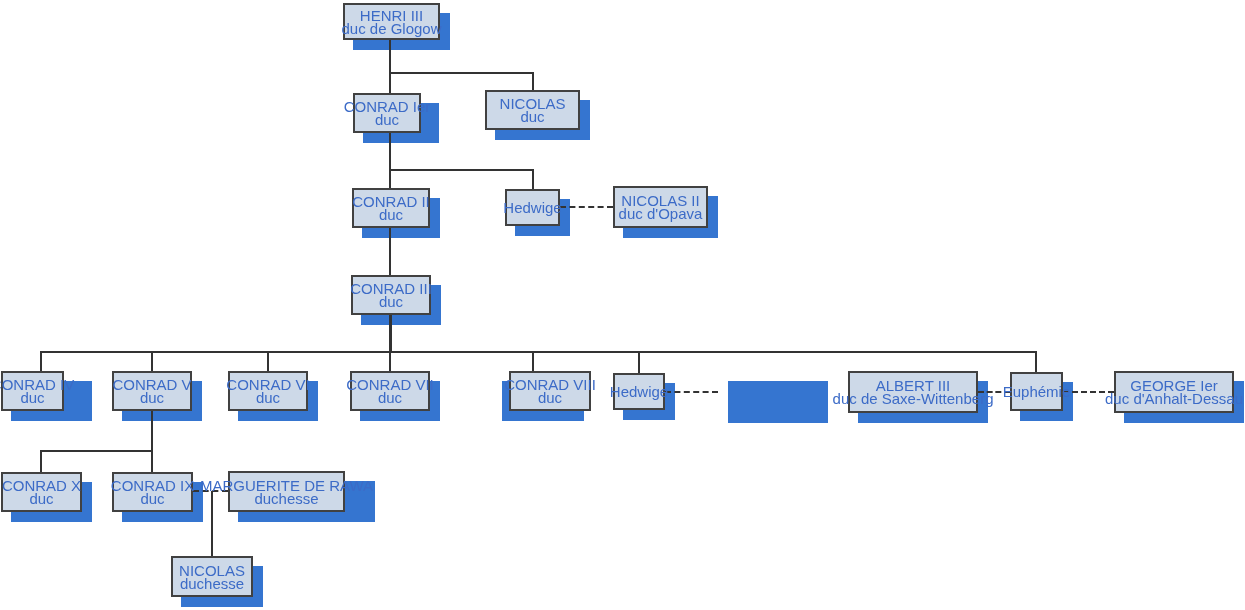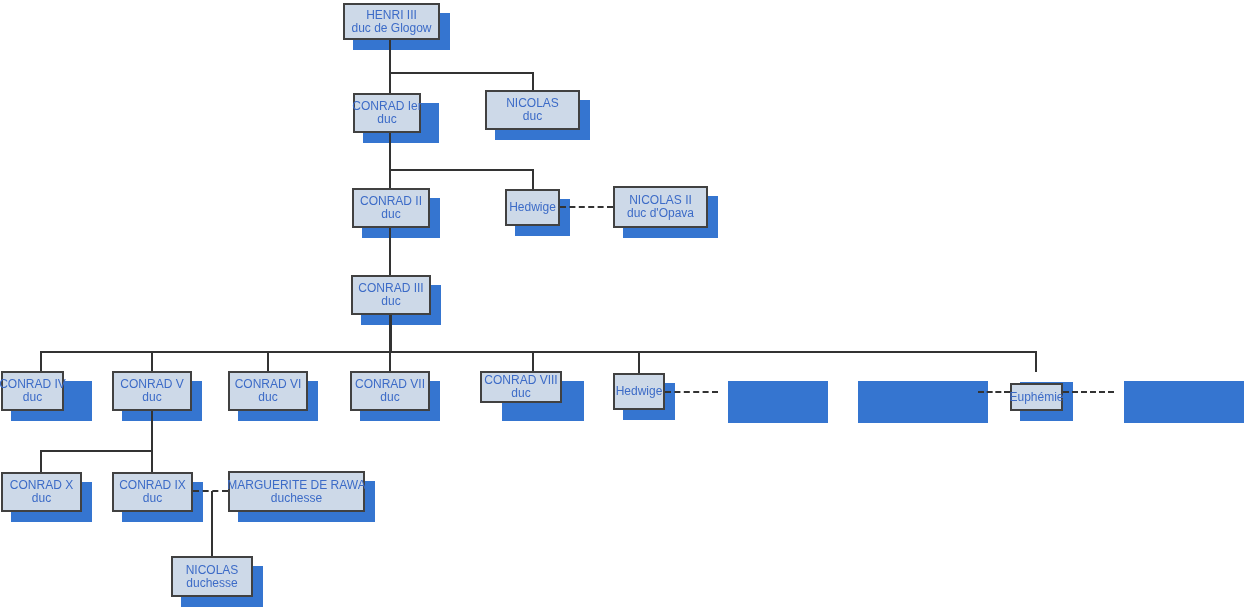--- a/index.html
+++ b/index.html
@@ -30,21 +30,21 @@
     position:absolute;
     box-sizing:border-box;
     background:var(--fill,#cdd9e8);
     border:2px solid var(--border,#414141);
     display:flex;
     flex-direction:column;
     align-items:center;
     justify-content:center;
     z-index:2;
     color:var(--text,#3c6bc7);
-    font-size:12px;
+    font-size:15px;
     line-height:13px;
     text-align:center;
     white-space:nowrap;
     cursor:default;
   }
   .node span{display:block;}
 </style>
 </head>
 <body>
 
@@ -151,47 +151,55 @@
   <div class="node" style="left:228px;top:371px;width:80px;height:40px">
     <span>CONRAD VI</span>
     <span>duc</span>
   </div>
 
   <div class="node" style="left:350px;top:371px;width:80px;height:40px">
     <span>CONRAD VII</span>
     <span>duc</span>
   </div>
 
-  <div class="node" style="left:480px;top:371px;width:82px;height:32px">
+  <div class="node" style="left:509px;top:371px;width:82px;height:40px">
     <span>CONRAD VIII</span>
     <span>duc</span>
   </div>
 
   <div class="node" style="left:613px;top:373px;width:52px;height:37px">
     <span>Hedwige</span>
   </div>
 
 
-
-  <div class="node" style="left:1010px;top:383px;width:53px;height:28px">
+  <div class="node" style="left:848px;top:371px;width:130px;height:42px">
+    <span>ALBERT III</span>
+    <span>duc de Saxe-Wittenberg</span>
+  </div>
+
+  <div class="node" style="left:1010px;top:372px;width:53px;height:39px">
     <span>Euphémie</span>
   </div>
 
+  <div class="node" style="left:1114px;top:371px;width:120px;height:42px">
+    <span>GEORGE Ier</span>
+    <span>duc d'Anhalt-Dessau</span>
+  </div>
 
   <div class="node" style="left:1px;top:472px;width:81px;height:40px">
     <span>CONRAD X</span>
     <span>duc</span>
   </div>
 
   <div class="node" style="left:112px;top:472px;width:81px;height:40px">
     <span>CONRAD IX</span>
     <span>duc</span>
   </div>
 
-  <div class="node" style="left:228px;top:471px;width:137px;height:41px">
+  <div class="node" style="left:228px;top:471px;width:117px;height:41px">
     <span>MARGUERITE DE RAWA</span>
     <span>duchesse</span>
   </div>
 
   <div class="node" style="left:171px;top:556px;width:82px;height:41px">
     <span>NICOLAS</span>
     <span>duchesse</span>
   </div>
 
 </div>

